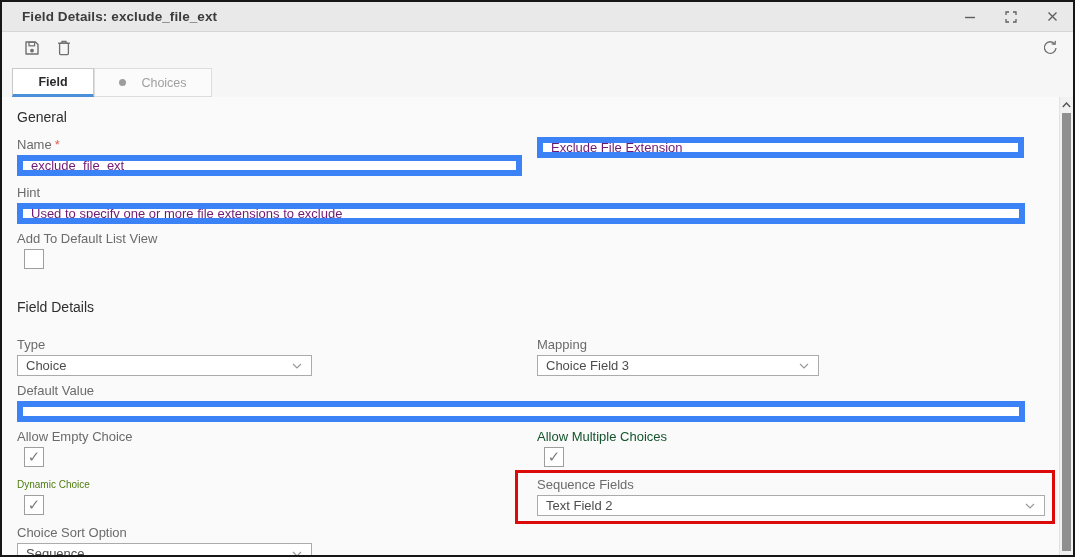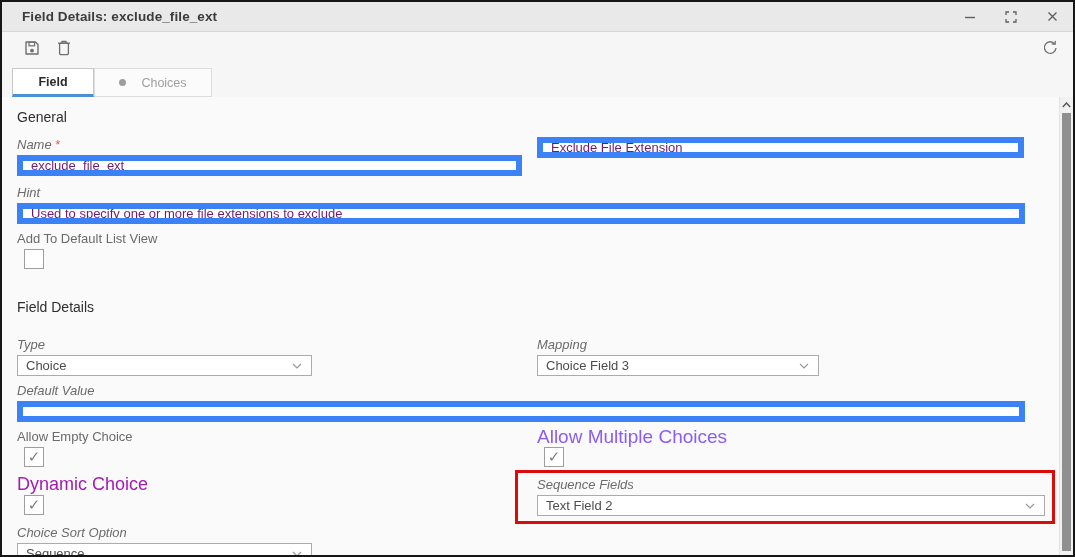--- a/index.html
+++ b/index.html
@@ -38,21 +38,21 @@
   .dot { width:7px; height:7px; border-radius:50%; background:#9d9d9d; display:inline-block; }
   
   .content { position:relative; height:458px; overflow:hidden; background:#fafafa; }
   .content-inner { padding:10px 48px 0 15px; }
   .heading { font-size:14px; color:#2e2e2e; margin:2px 0 12px 0; line-height:16px; }
   .heading.second { margin-top:26px; margin-bottom:22px; }
   .row { display:flex; }
   .col-l { width:505px; margin-right:15px; flex:none; }
   .col-r { width:487px; flex:none; position:relative; }
   .fg { margin-bottom:9px; }
-  .fg label { display:block; font-size:13px; color:#6b6b6b; line-height:15px; margin-bottom:3px;font-style:italic; }
+  .fg label { display:block; font-size:13px; color:#6b6b6b; line-height:15px; margin-bottom:3px; }
   .req { color:#e25d4e; margin-left:3px; }
   input.txt {
     display:block; width:100%; box-sizing:border-box; height:21px;
     border:6px solid #3b82f6; background:#ffffff; font-family:"Liberation Sans", sans-serif;
     font-size:13px; color:#701a75; padding:0 8px; outline:none;
   }
   .select {
     position:relative; box-sizing:border-box; height:21px; border:1px solid #ababab;
     background:#ffffff; font-size:13px; color:#4d4d4d; display:flex; align-items:center;
     padding:0 24px 0 8px; cursor:pointer;
@@ -205,30 +205,30 @@
 
       <div class="row">
         <div class="col-l">
           <div class="cb-group">
             <label style="display:block;font-size:13px;color:#6b6b6b;line-height:15px;">Allow Empty Choice</label>
             <span class="checkbox checked"></span>
           </div>
         </div>
         <div class="col-r">
           <div class="cb-group">
-            <label style="display:block;font-size:19px;color:#8b5cf6;line-height:15px;">Allow Multiple Choices</label>
+            <label style="display:block;font-size:13px;color:#14532d;line-height:15px;">Allow Multiple Choices</label>
             <span class="checkbox checked"></span>
           </div>
         </div>
       </div>
 
       <div class="row">
         <div class="col-l">
           <div class="cb-group">
-            <label style="display:block;font-size:18px;color:#a21caf;line-height:15px;">Dynamic Choice</label>
+            <label style="display:block;font-size:10px;color:#4d7c0f;line-height:15px;">Dynamic Choice</label>
             <span class="checkbox checked"></span>
           </div>
         </div>
         <div class="col-r">
           <div class="red-box"></div>
           <div class="fg" style="margin-bottom:7px;">
             <label>Sequence Fields</label>
             <div class="select w508">
               <span>Text Field 2</span>
               <span class="chev"><svg width="10" height="6" viewBox="0 0 10 6">

